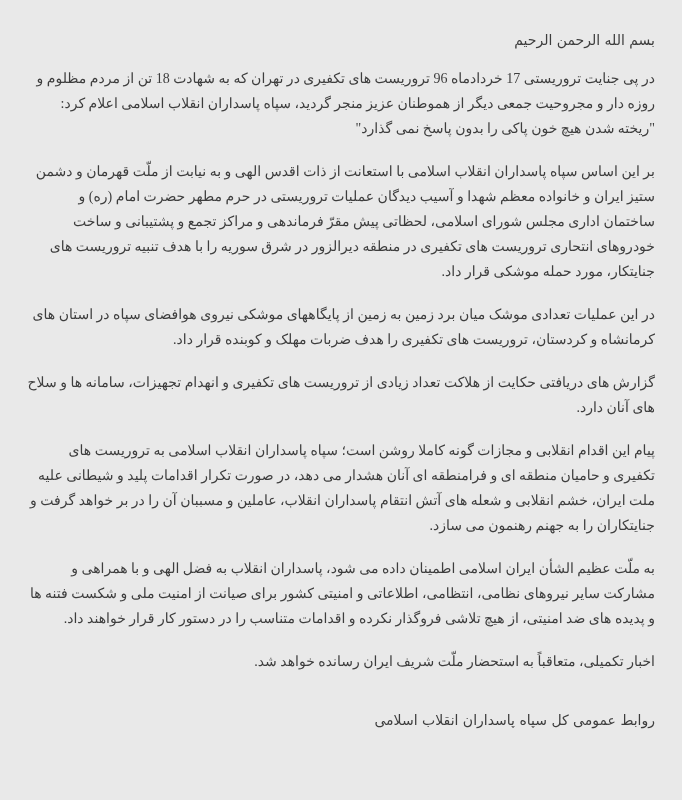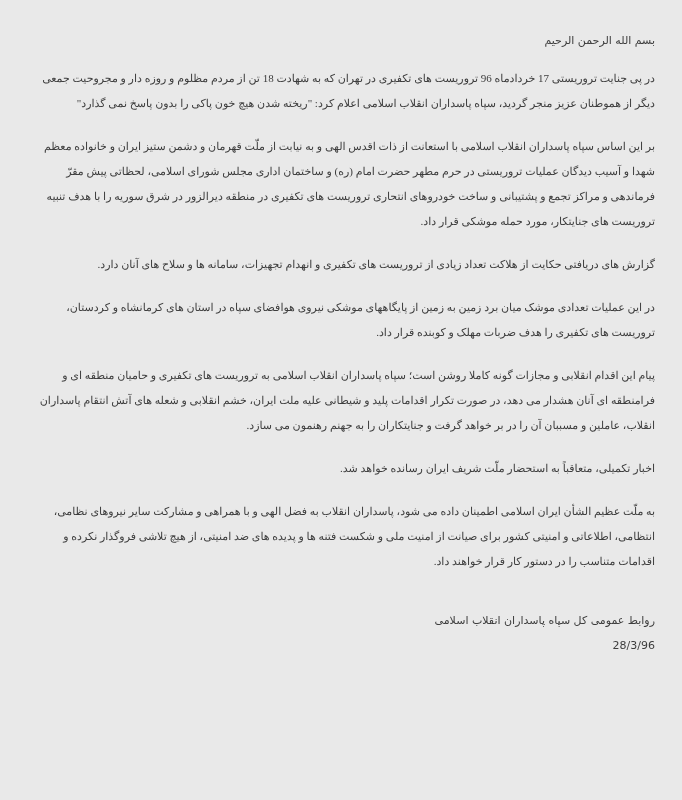--- a/index.html
+++ b/index.html
@@ -13,21 +13,21 @@
     overflow: hidden;
   }
   .page {
     box-sizing: border-box;
     width: 682px;
     height: 800px;
     direction: rtl;
     text-align: right;
     padding: 28px 27px 0 27px;
     font-family: "DejaVu Sans", "Liberation Sans", sans-serif;
-    font-size: 11px;
+    font-size: 14px;
     line-height: 25px;
     color: #3d3d3d;
     unicode-bidi: embed;
   }
   .bismillah {
     margin: 0 0 13px 0;
   }
   .page p {
     margin: 0 0 18px 0;
     font-family: Liberation Serif, serif;
@@ -43,26 +43,25 @@
 </head>
 <body style="background: rgb(233, 233, 233);">
 
 <div class="page" style="color: rgb(61, 61, 61);">
   <div class="bismillah">بسم الله الرحمن الرحيم</div>
 
   <p>در پی جنایت تروریستی 17 خردادماه 96 تروریست های تکفیری در تهران که به شهادت 18 تن از مردم مظلوم و روزه دار و مجروحیت جمعی دیگر از هموطنان عزیز منجر گردید، سپاه پاسداران انقلاب اسلامی اعلام کرد: "ریخته شدن هیچ خون پاکی را بدون پاسخ نمی گذارد"</p>
 
   <p>بر این اساس سپاه پاسداران انقلاب اسلامی با استعانت از ذات اقدس الهی و به نیابت از ملّت قهرمان و دشمن ستیز ایران و خانواده معظم شهدا و آسیب دیدگان عملیات تروریستی در حرم مطهر حضرت امام (ره) و ساختمان اداری مجلس شورای اسلامی، لحظاتی پیش مقرّ فرماندهی و مراکز تجمع و پشتیبانی و ساخت خودروهای انتحاری تروریست های تکفیری در منطقه دیرالزور در شرق سوریه را با هدف تنبیه تروریست های جنایتکار، مورد حمله موشکی قرار داد.</p>
 
+  <p>در این عملیات تعدادی موشک میان برد زمین به زمین از پایگاههای موشکی نیروی هوافضای سپاه در استان های کرمانشاه و کردستان، تروریست های تکفیری را هدف ضربات مهلک و کوبنده قرار داد.</p>
+
   <p>گزارش های دریافتی حکایت از هلاکت تعداد زیادی از تروریست های تکفیری و انهدام تجهیزات، سامانه ها و سلاح های آنان دارد.</p>
-
-  <p>در این عملیات تعدادی موشک میان برد زمین به زمین از پایگاههای موشکی نیروی هوافضای سپاه در استان های کرمانشاه و کردستان، تروریست های تکفیری را هدف ضربات مهلک و کوبنده قرار داد.</p>
 
   <p>پیام این اقدام انقلابی و مجازات گونه کاملا روشن است؛ سپاه پاسداران انقلاب اسلامی به تروریست های تکفیری و حامیان منطقه ای و فرامنطقه ای آنان هشدار می دهد، در صورت تکرار اقدامات پلید و شیطانی علیه ملت ایران، خشم انقلابی و شعله های آتش انتقام پاسداران انقلاب، عاملین و مسببان آن را در بر خواهد گرفت و جنایتکاران را به جهنم رهنمون می سازد.</p>
 
+  <p>به ملّت عظیم الشأن ایران اسلامی اطمینان داده می شود، پاسداران انقلاب به فضل الهی و با همراهی و مشارکت سایر نیروهای نظامی، انتظامی، اطلاعاتی و امنیتی کشور برای صیانت از امنیت ملی و شکست فتنه ها و پدیده های ضد امنیتی، از هیچ تلاشی فروگذار نکرده و اقدامات متناسب را در دستور کار قرار خواهند داد.</p>
+
   <p>اخبار تکمیلی، متعاقباً به استحضار ملّت شریف ایران رسانده خواهد شد.</p>
-
-  <p>به ملّت عظیم الشأن ایران اسلامی اطمینان داده می شود، پاسداران انقلاب به فضل الهی و با همراهی و مشارکت سایر نیروهای نظامی، انتظامی، اطلاعاتی و امنیتی کشور برای صیانت از امنیت ملی و شکست فتنه ها و پدیده های ضد امنیتی، از هیچ تلاشی فروگذار نکرده و اقدامات متناسب را در دستور کار قرار خواهند داد.</p>
 
   <div class="signature">روابط عمومی کل سپاه پاسداران انقلاب اسلامی</div>
 
-  <div class="date-line">28/3/96</div>
 </div>
 
 </body></html>

